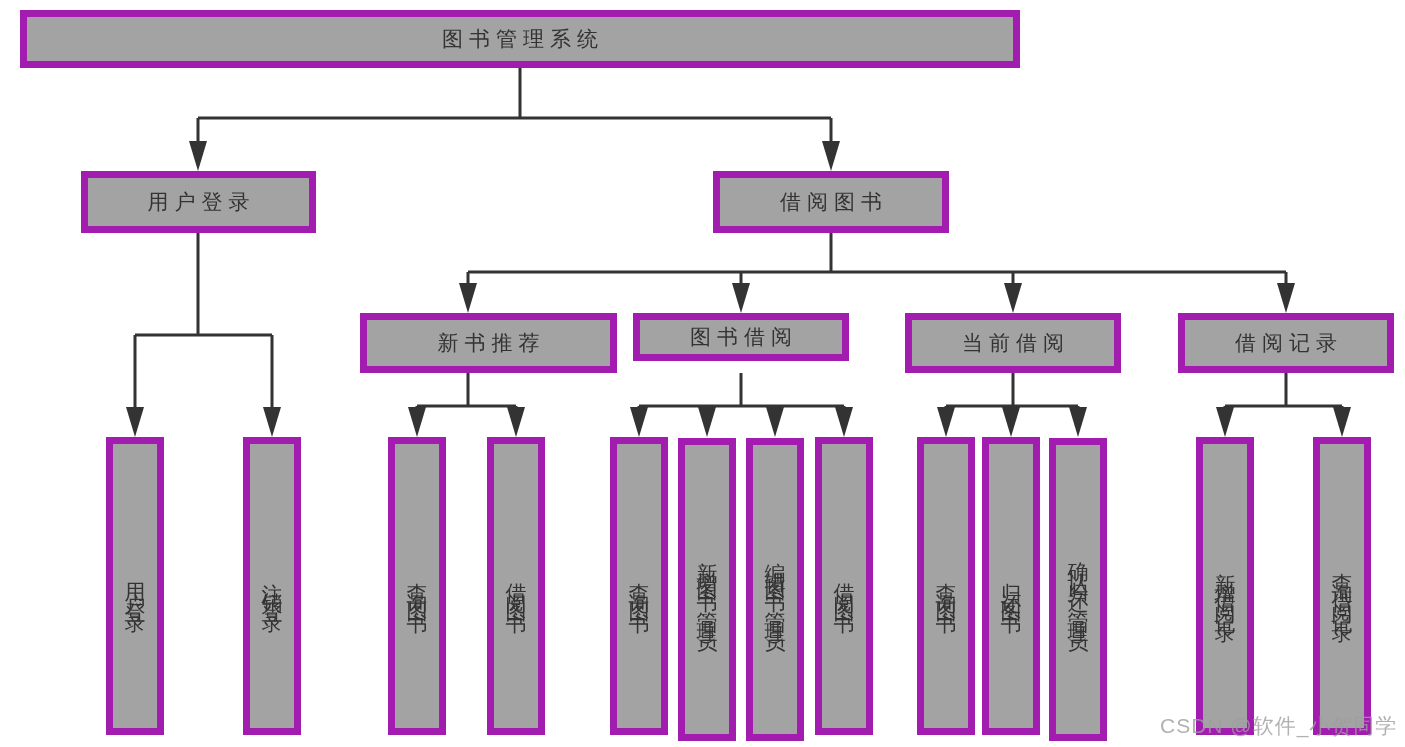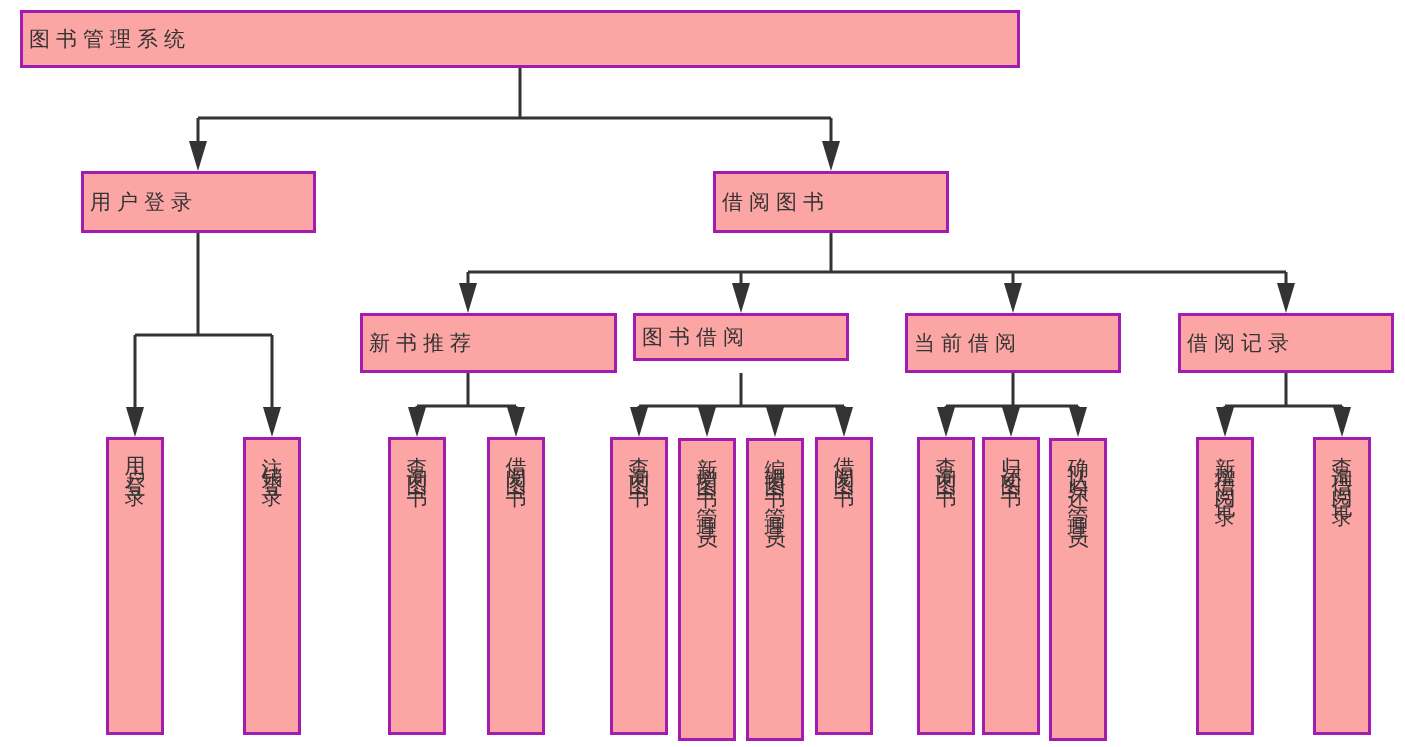--- a/index.html
+++ b/index.html
@@ -15,25 +15,25 @@
     position: absolute;
     left: 0; top: 0;
     width: 1405px; height: 747px;
     pointer-events: none;
   }
   .wire { stroke: #333333; stroke-width: 3; fill: none; }
   .arrow { fill: #333333; stroke: none; }
   .box {
     position: absolute;
     box-sizing: border-box;
-    background: #fca5a5;
-    border: 3px solid #a21caf;
+    background: #a3a3a3;
+    border: 7px solid #a21caf;
     display: flex;
     align-items: center;
-    justify-content: flex-start;
+    justify-content: center;
     z-index: 2;
   }
   .hlbl {
     font-size: 21px;
     letter-spacing: 6px;
     text-indent: 6px;
     color: #333333;
     white-space: nowrap;
   }
   .vlbl {
@@ -166,14 +166,15 @@
     <span class="vlbl">确认归还（管理员）</span>
   </div>
 
   <div class="box vbox" style="left:1196px; top:437px; width:58px; height:298px;">
     <span class="vlbl">新增借阅记录</span>
   </div>
   <div class="box vbox" style="left:1313px; top:437px; width:58px; height:298px;">
     <span class="vlbl">查询借阅记录</span>
   </div>
 
+  <div id="watermark">CSDN @软件_小贺同学</div>
 
 </div>
 
 </body></html>

